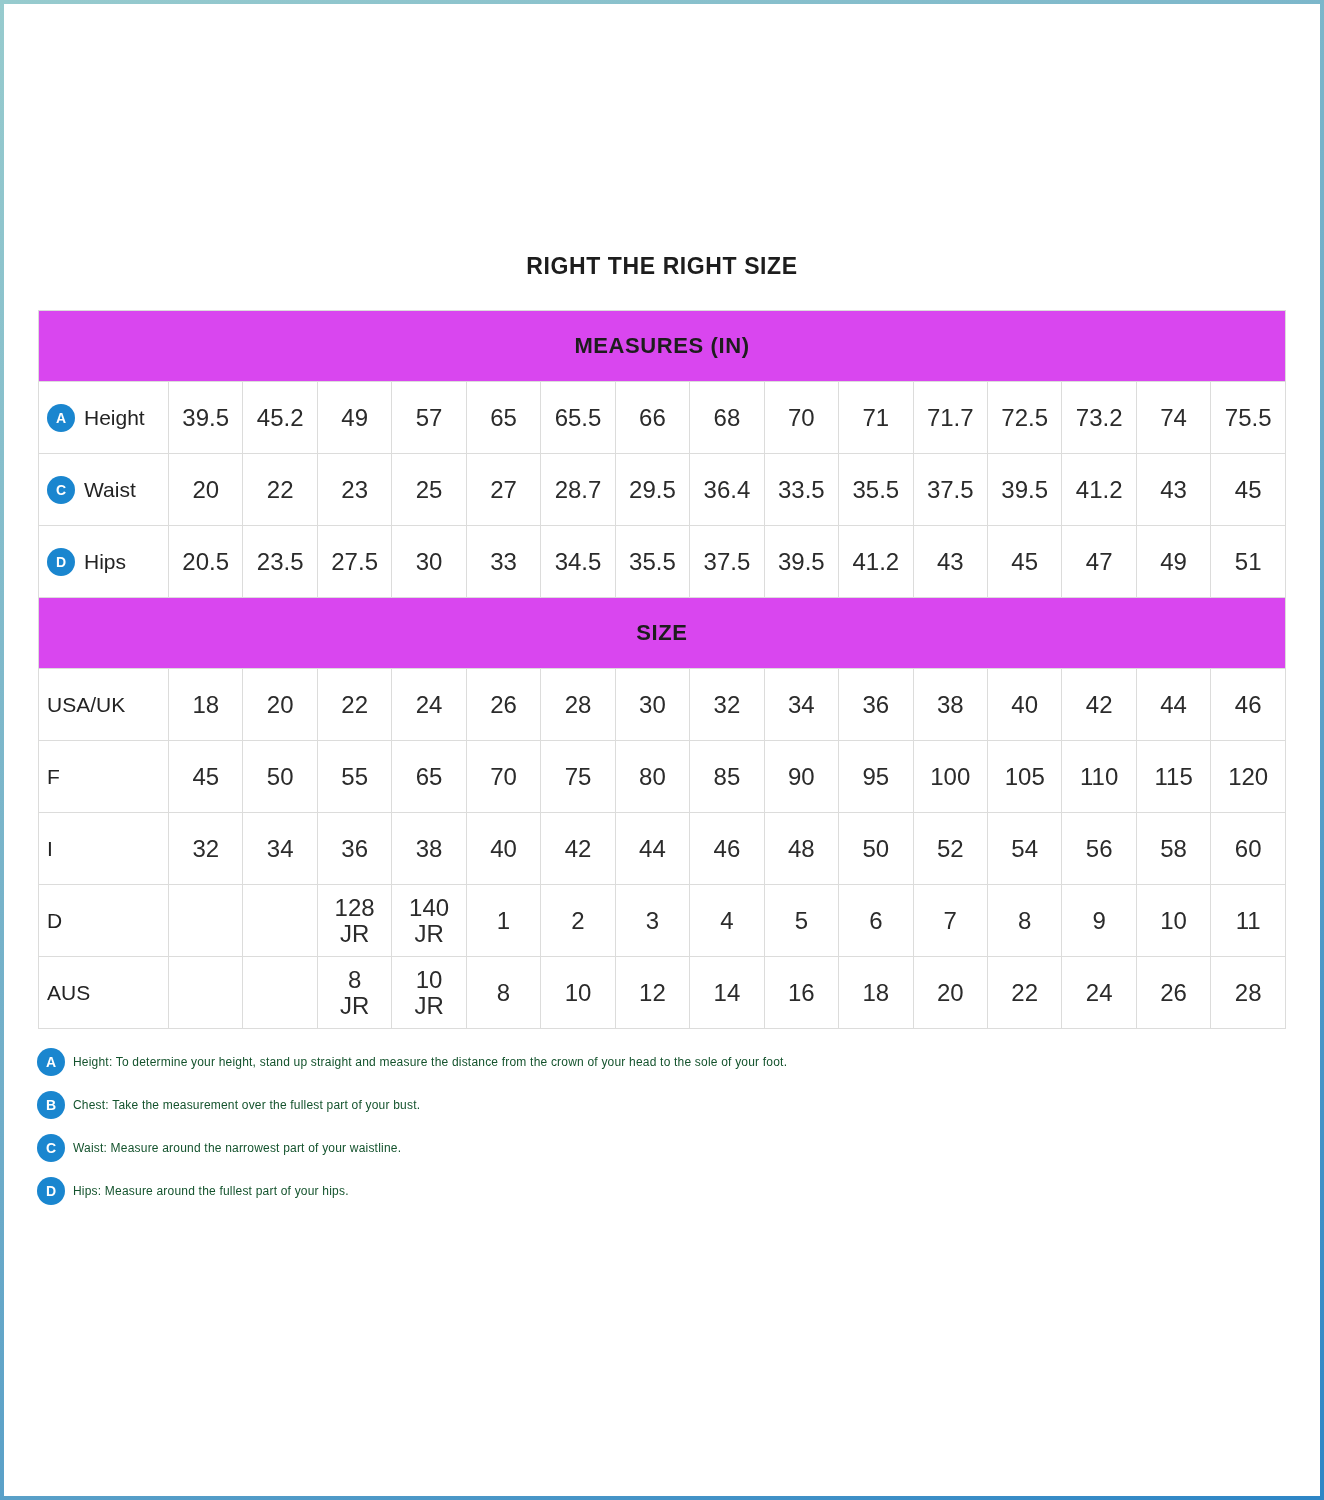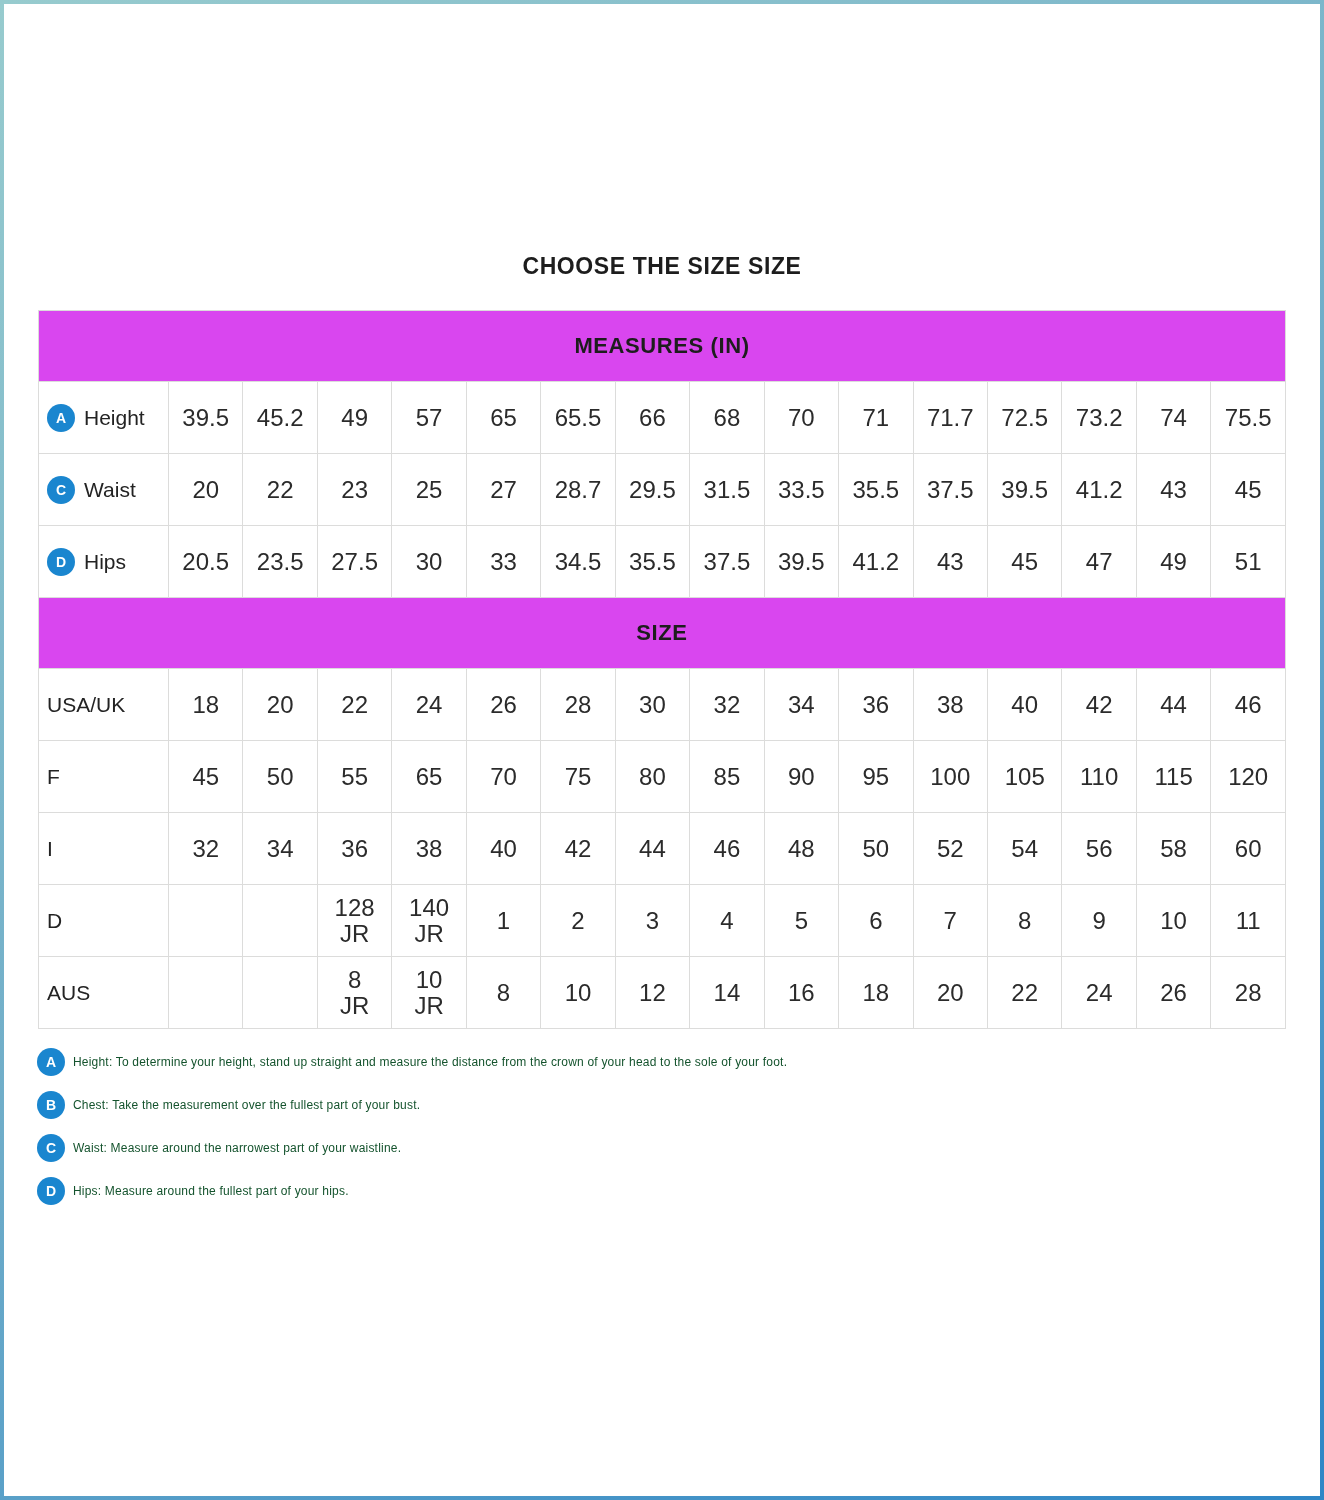--- a/index.html
+++ b/index.html
@@ -82,21 +82,21 @@
     color: #14532d;
     letter-spacing: 0.2px;
     white-space: nowrap;
   }
 </style>
 </head>
 <body>
 
 <div class="page">
 
-  <h1 class="title">CHOOSE THE SIZE SIZE</h1>
+  <h1 class="title">RIGHT THE RIGHT SIZE</h1>
 
   <table class="size-table">
     <colgroup>
       <col style="width:130px">
       <col>
         <col>
         <col>
         <col>
         <col>
         <col>
@@ -139,21 +139,21 @@
         <td class="label-cell">
           <span class="badge">C</span><span class="row-label">Waist</span>
         </td>
       <td class="val">20</td>
           <td class="val">22</td>
           <td class="val">23</td>
           <td class="val">25</td>
           <td class="val">27</td>
           <td class="val">28.7</td>
           <td class="val">29.5</td>
-          <td class="val">31.5</td>
+          <td class="val">36.4</td>
           <td class="val">33.5</td>
           <td class="val">35.5</td>
           <td class="val">37.5</td>
           <td class="val">39.5</td>
           <td class="val">41.2</td>
           <td class="val">43</td>
           <td class="val">45</td>
         </tr>
       <tr class="data-row">
         <td class="label-cell">

